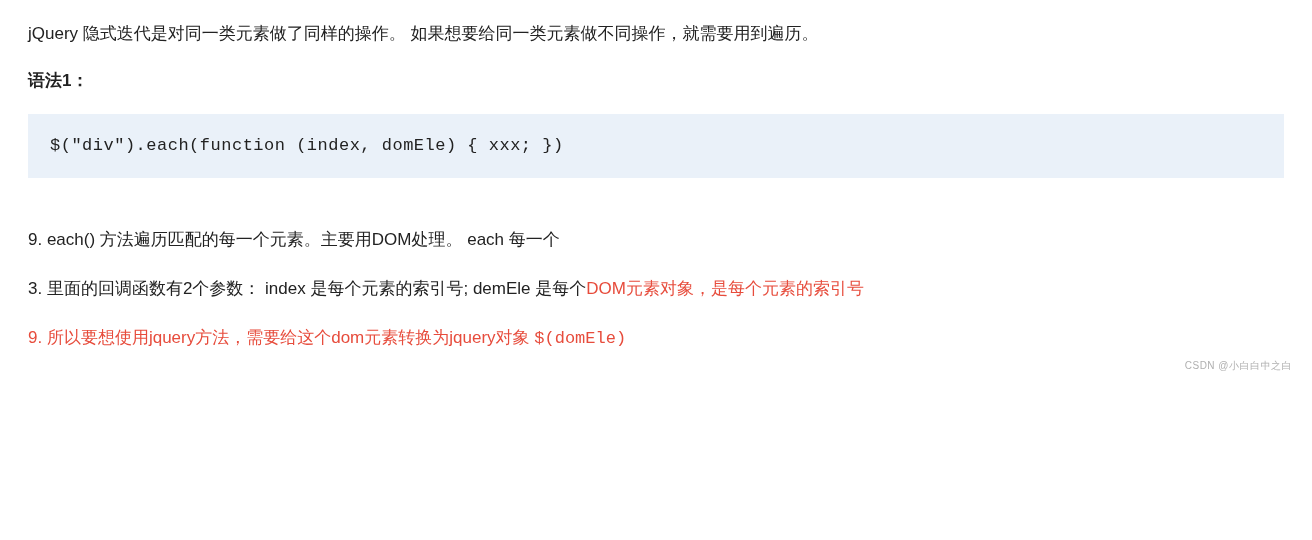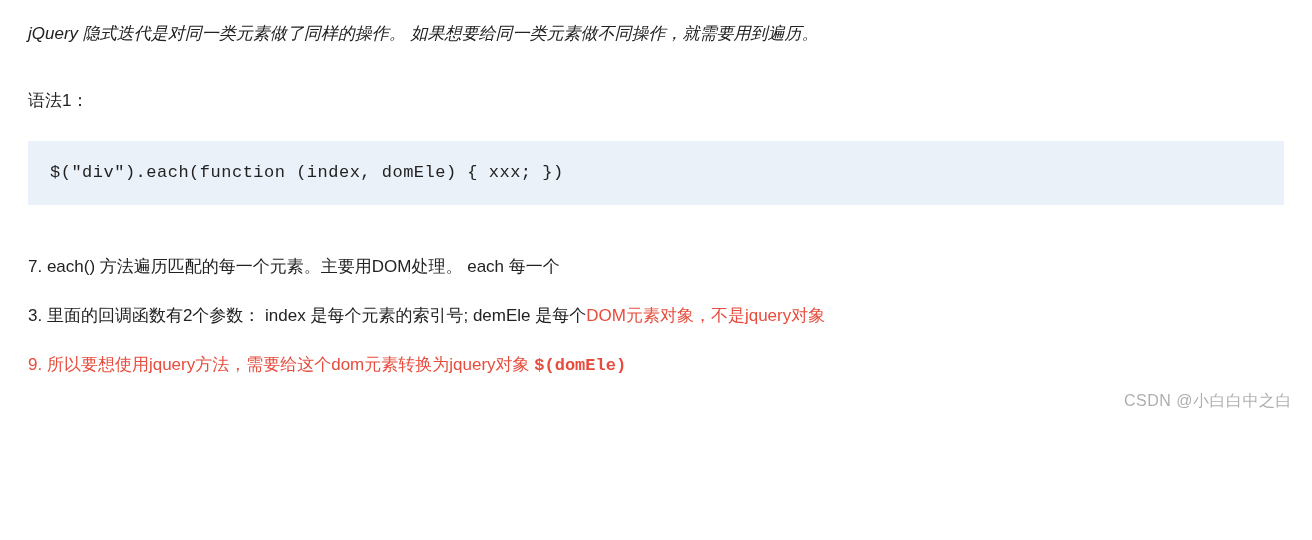--- a/index.html
+++ b/index.html
@@ -7,67 +7,65 @@
     padding: 20px 28px;
     font-family: -apple-system, BlinkMacSystemFont, "Segoe UI", "PingFang SC", "Microsoft YaHei", sans-serif;
     font-size: 17px;
     color: #222;
     line-height: 1.6;
     width: 1312px;
     box-sizing: border-box;
     position: relative;
   }
   .intro {
-    margin-bottom: 40px;
-    font-style: italic;
+    margin-bottom: 20px;
   }
   .heading {
-    font-weight: 400;
-    margin-bottom: 27px;
+    font-weight: 700;
+    margin-bottom: 20px;
   }
   .codeblock {
     background: #eaf1f9;
     padding: 18px 22px;
     font-family: "Courier New", Consolas, monospace;
     font-size: 17px;
     margin-bottom: 48px;
     letter-spacing: 0.5px;
     color: #222;
   }
   .item {
     margin-bottom: 22px;
   }
   .red {
     color: #e74c3c;
   }
   .mono {
     font-family: "Courier New", Consolas, monospace;
-    font-weight: bold;
   }
   .watermark {
     position: absolute;
     right: 20px;
-    bottom: 8px;
+    bottom: 20px;
     color: rgba(120,120,120,0.6);
-    font-size: 16px;
+    font-size: 10px;
     letter-spacing: 0.5px;
   }
 </style>
 </head>
 <body>
 
 <div class="intro">jQuery 隐式迭代是对同一类元素做了同样的操作。 如果想要给同一类元素做不同操作，就需要用到遍历。</div>
 
 <div class="heading">语法1：</div>
 
 <div class="codeblock">$("div").each(function (index, domEle) { xxx; })</div>
 
-<div class="item">7. each() 方法遍历匹配的每一个元素。主要用DOM处理。 each 每一个</div>
+<div class="item">9. each() 方法遍历匹配的每一个元素。主要用DOM处理。 each 每一个</div>
 
 <div class="item">
-  <span>3. 里面的回调函数有2个参数：  index 是每个元素的索引号; demEle 是每个</span><span class="red">DOM元素对象，不是jquery对象</span>
+  <span>3. 里面的回调函数有2个参数：  index 是每个元素的索引号; demEle 是每个</span><span class="red">DOM元素对象，是每个元素的索引号</span>
 </div>
 
 <div class="item red">
   <span>9. 所以要想使用jquery方法，需要给这个dom元素转换为jquery对象 </span><span class="mono">$(domEle)</span>
 </div>
 
 <div class="watermark">CSDN @小白白中之白</div>
 
 </body></html>

